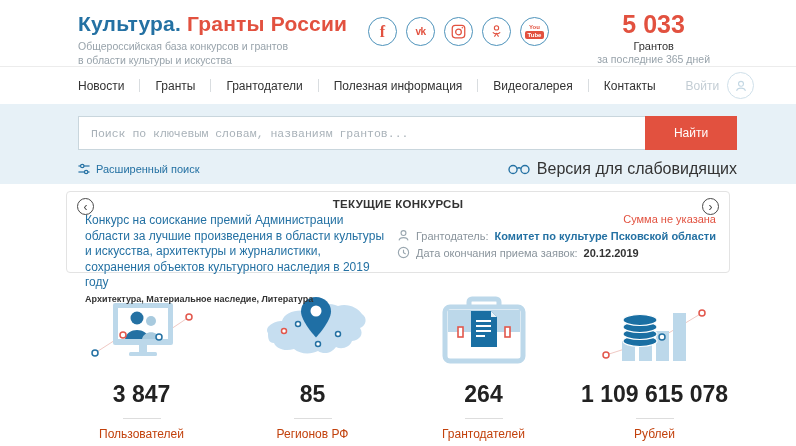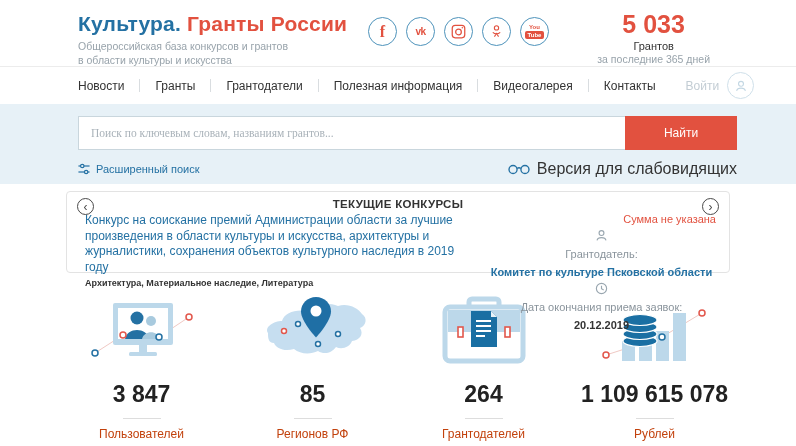--- a/index.html
+++ b/index.html
@@ -33,44 +33,44 @@
   .nav-item { cursor:pointer; white-space:nowrap; }
   .sep { width:1px; height:13px; background:#d9dde0; margin:0 15px; }
   .login { margin-left:30px; display:flex; align-items:center; gap:8px; color:#c3cdd4; cursor:pointer; }
   .login-circle { width:27px; height:27px; border:1px solid #cfe0ea; border-radius:50%;
     display:flex; align-items:center; justify-content:center; }
 
   
   .search-section { background:#e7f1f7; height:80px; padding:12px 0 0 78px; }
   .search-row { display:flex; width:659px; height:34px; }
   .search-input { flex:1; border:1px solid #c9d6dd; border-right:none; padding:0 12px;
-    font-size:11.5px; color:#333; outline:none; font-family:Liberation Serif, serif; }
+    font-size:11.5px; color:#333; outline:none; font-family:Liberation Mono, monospace; }
   .search-input::placeholder { color:#a9b2b9; }
-  .search-btn { width:112px; background:#e2513f; color:#fff; border:none; font-size:12px;
+  .search-btn { width:92px; background:#e2513f; color:#fff; border:none; font-size:12px;
     cursor:pointer; font-family:"Liberation Sans", sans-serif; }
   .links-row { width:659px; display:flex; justify-content:space-between; align-items:center; margin-top:10px; }
   .adv-link { color:#2471a3; font-size:11px; display:flex; align-items:center; gap:6px; cursor:pointer; }
   .acc-link { color:#333; font-size:16px; display:flex; align-items:center; gap:7px; cursor:pointer; }
 
   
   .carousel { margin:7px 0 0 66px; width:664px; height:82px; background:#fff;
     border:1px solid #e3e3e3; border-radius:4px; position:relative; }
   .car-title { text-align:center; font-size:11.5px; font-weight:bold; color:#333;
     margin-top:6px; letter-spacing:.3px; }
   .car-arrow { position:absolute; top:6px; width:17px; height:17px; border:1px solid #4a4a4a;
     border-radius:50%; display:flex; align-items:center; justify-content:center;
     font-size:12px; line-height:1; color:#4a4a4a; cursor:pointer; background:#fff; }
   .car-arrow.left { left:10px; } .car-arrow.right { right:10px; }
   .car-body { display:flex; padding:3px 13px 0 18px; }
   .car-left { width:392px; }
   .card-title { color:#2471a3; font-size:12px; line-height:15.5px; cursor:pointer; }
   .card-tags { font-size:9px; font-weight:bold; color:#333; margin-top:3px; }
   .car-right { flex:1; padding-left:10px; font-size:11px; }
   .amount { color:#e2513f; font-weight:normal; text-align:right; }
-  .info-row { display:flex; align-items:center; gap:6px; color:#8a949c; margin-top:4px; white-space:nowrap;flex-direction:column; }
+  .info-row { display:flex; align-items:center; gap:6px; color:#8a949c; margin-top:4px; white-space:nowrap; }
   .grantor-link { color:#2471a3; font-weight:bold; cursor:pointer; }
   .deadline-value { color:#333; font-weight:bold; }
 
   
   .stats { display:flex; margin:18px 56px 0 56px; }
   .stat { width:25%; text-align:center; }
   .stat-icon { height:78px; display:flex; align-items:flex-end; justify-content:center; }
   .stat-value { font-size:23px; font-weight:bold; color:#222; margin-top:12px; white-space:nowrap; }
   .stat-divider { width:38px; height:1px; background:#ddd; margin:10px auto 8px; }
   .stat-label { font-size:12px; font-weight:normal; color:#c2410c; }

